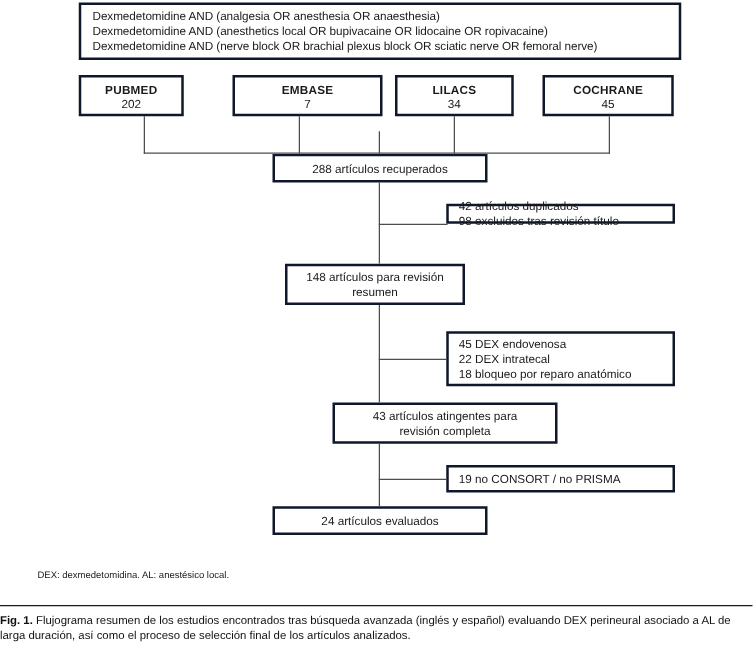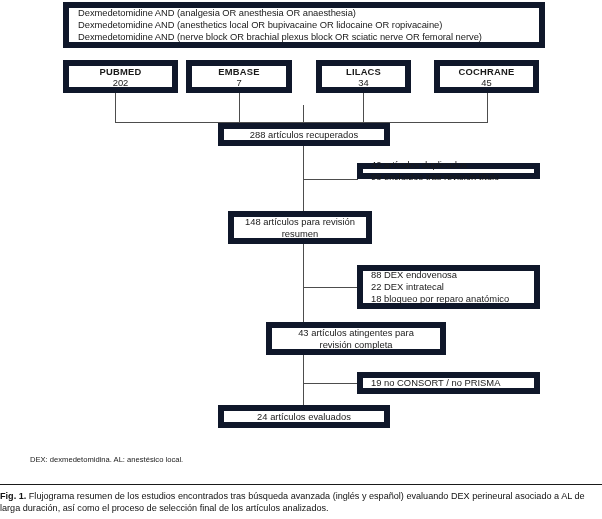--- a/index.html
+++ b/index.html
@@ -18,21 +18,21 @@
 
   #flow {
     position: absolute;
     left: 0; top: 0;
     width: 602px;
     height: 519px;
   }
 
   .box {
     position: absolute;
-    border: 6px solid #0f172a;
+    border: 2px solid #0f172a;
     background: #ffffff;
     box-sizing: border-box;
     display: flex;
     flex-direction: column;
     justify-content: center;
     font-size: 9.3px;
     line-height: 11.6px;
     color: #1a1a1a;
   }
 
@@ -63,22 +63,22 @@
   .db-name {
     font-weight: bold;
     font-size: 9.4px;
     line-height: 11px;
     letter-spacing: 0.2px;
   }
   .db-count {
     font-size: 9.4px;
     line-height: 11px;
   }
-  .db-pubmed   { left: 63px;  width: 115px; }
-  .db-embase   { left: 186px; width: 106px; }
+  .db-pubmed   { left: 63px;  width: 84px; }
+  .db-embase   { left: 186px; width: 120px; }
   .db-lilacs   { left: 316px; width: 95px; }
   .db-cochrane { left: 434px; width: 105px; }
 
   
   .main-box {
     align-items: center;
     text-align: center;
   }
   .main-line {
     font-size: 9.4px;
@@ -194,21 +194,21 @@
 
   <div class="box main-box box-abstract">
     <div class="main-line">148 artículos para revisión</div>
     <div class="main-line">resumen</div>
   </div>
 
   <div class="ln ln-v" style="left:303px; top:244px; height:78px;"></div>
   <div class="ln ln-h" style="left:303px; top:287px; width:55px;"></div>
 
   <div class="box side-box box-reasons">
-    <div class="side-line">88 DEX endovenosa</div>
+    <div class="side-line">45 DEX endovenosa</div>
     <div class="side-line">22 DEX intratecal</div>
     <div class="side-line">18 bloqueo por reparo anatómico</div>
   </div>
 
   <div class="box main-box box-fulltext">
     <div class="main-line">43 artículos atingentes para</div>
     <div class="main-line">revisión completa</div>
   </div>
 
   <div class="ln ln-v" style="left:303px; top:355px; height:50px;"></div>

